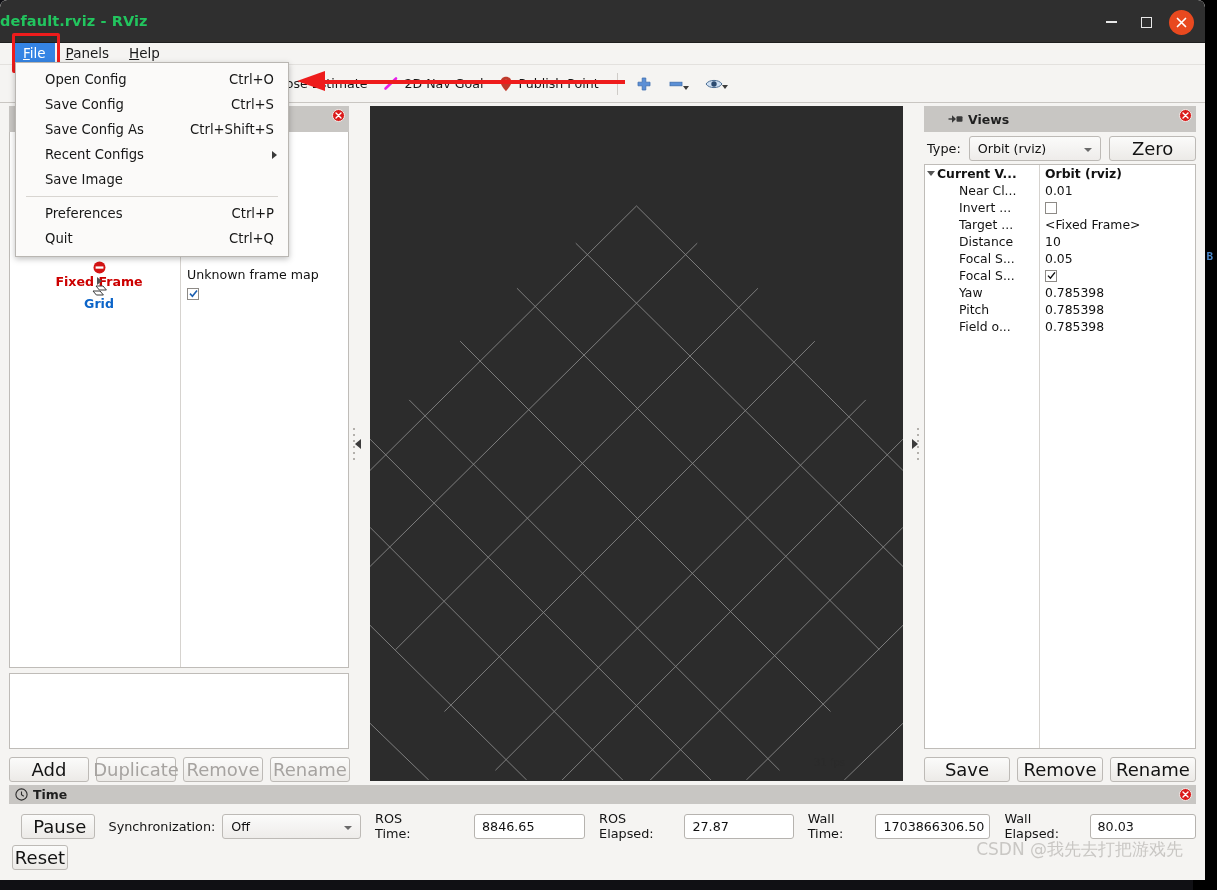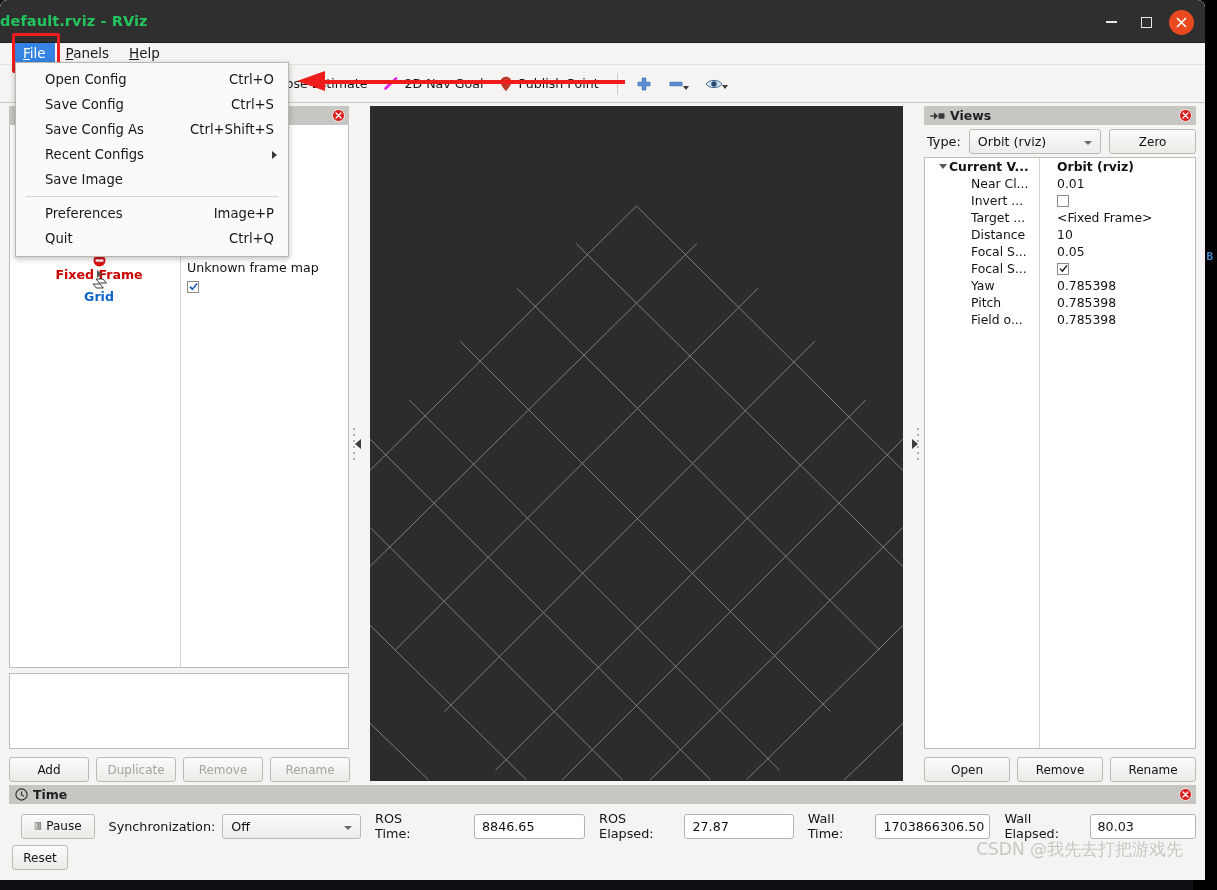--- a/index.html
+++ b/index.html
@@ -135,24 +135,24 @@
   }
 
   
   #left-dock {
     width: 350px;
     display: flex; flex-direction: column;
     padding: 3px 1px 0 9px;
   }
   .dock-header {
     position: relative;
-    height: 19px;
+    height: 26px;
     background: #c8c6c3;
     display: flex; align-items: center;
-    padding-left: 6px;
+    padding-left: 24px;
     font-size: 12.5px; font-weight: bold;
     color: #1f1f1f;
   }
   .dock-header .hdr-icon { margin-right: 5px; display:flex; }
   .dock-close {
     position: absolute; right: 4px; top: 3px;
     width: 13px; height: 13px;
     border-radius: 50%;
     background: #da1b1b;
     display:flex; align-items:center; justify-content:center;
@@ -223,21 +223,21 @@
     gap: 7px;
     padding-top: 5px;
   }
   .btn {
     height: 25px;
     min-width: 80px;
     padding: 0 12px;
     background: linear-gradient(#fbfbfa,#eceae7);
     border: 1px solid #bdbab6;
     border-radius: 3px;
-    font-size: 12px;
+    font-size: 18px;
     color: #131313;
     display: flex; align-items: center; justify-content: center;
     font-family: inherit;
   }
   .btn.disabled { color: #a6a3a0; }
 
   
   .splitter {
     width: 20px;
     display: flex; flex-direction: column;
@@ -301,21 +301,20 @@
     border-left: 4px solid transparent;
     border-right: 4px solid transparent;
     border-top: 4.5px solid #6a6a6a;
   }
   #views-tree {
     flex: 1;
     background: #fff;
     border: 1px solid #bfbcb8;
     position: relative;
     overflow: hidden;
-    padding-left: 12px;
   }
   #views-tree .vsplit {
     position: absolute;
     left: 114px; top: 0; bottom: 0;
     width: 1px; background: #d6d3cf;
   }
   .vrow {
     display: flex; align-items: center;
     height: 17px;
     font-size: 12.4px;
@@ -752,21 +751,21 @@
         <div class="vrow">
           <div class="vc1">
               <span class="vind"></span>
               <span style="padding-left:22px">Field o...</span>
             </div>
           <div class="vc2">0.785398</div>
         </div>
       </div>
 
       <div id="views-buttons">
-        <div class="btn" style="min-width:0;flex:1;">Open</div>
+        <div class="btn" style="min-width:0;flex:1;">Save</div>
         <div class="btn" style="min-width:0;flex:1;">Remove</div>
         <div class="btn" style="min-width:0;flex:1;">Rename</div>
       </div>
     </div>
   </div>
 
   <div id="time-dock">
     <div id="time-header">
       <span class="hdr-icon" style="margin-right:5px;display:flex;">
         <svg width="13" height="13" viewBox="0 0 13 13">
@@ -833,21 +832,21 @@
     <div class="mitem">
       <span>Recent Configs</span>
       <span class="submenu-ar"></span>
     </div>
     <div class="mitem">
       <span>Save Image</span>
     </div>
     <div class="msep"></div>
     <div class="mitem">
       <span>Preferences</span>
-      <span class="shortcut">Image+P</span>
+      <span class="shortcut">Ctrl+P</span>
     </div>
     <div class="mitem">
       <span>Quit</span>
       <span class="shortcut">Ctrl+Q</span>
     </div>
   </div>
 
   <div id="anno">
     <div class="red-box" id="red-file-box"></div>
     <div class="red-box" id="red-open-box"></div>

